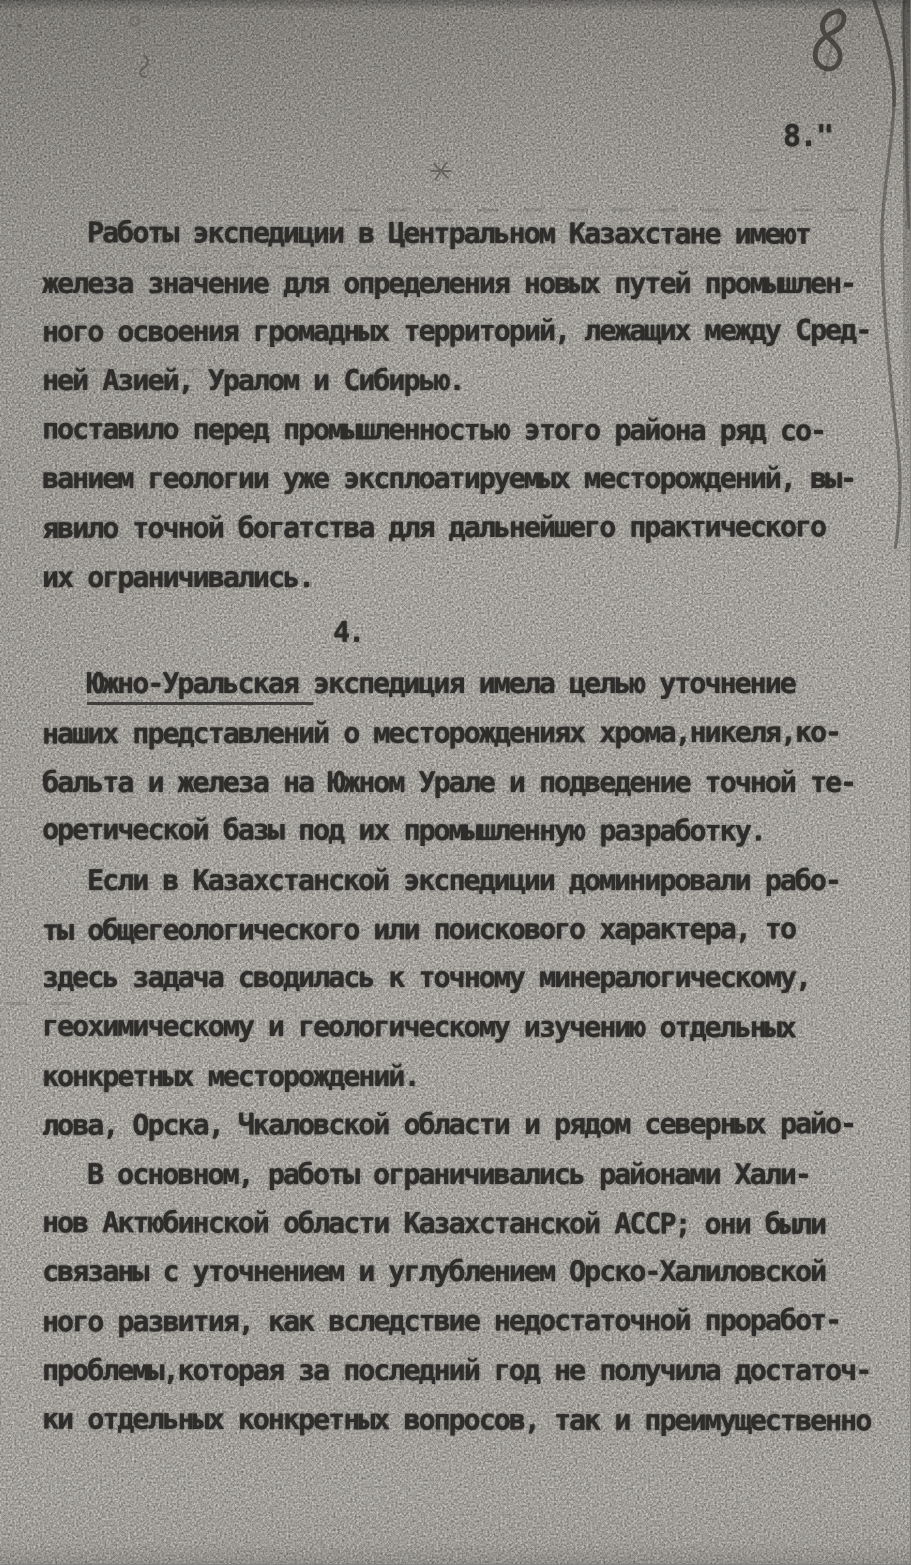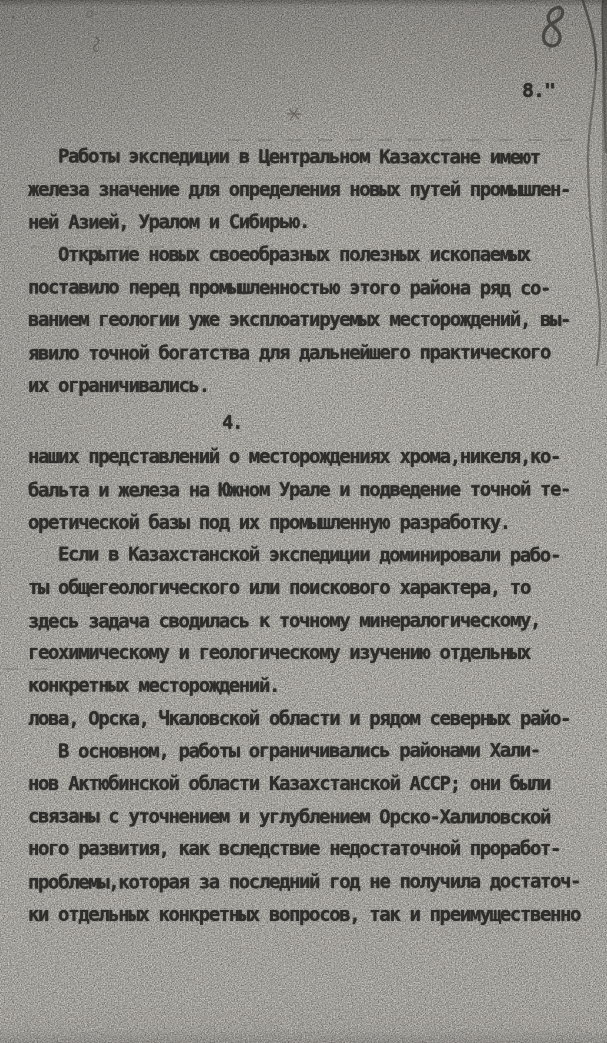--- a/index.html
+++ b/index.html
@@ -82,27 +82,28 @@
   <div class="right-edge-shade"></div>
 
   <div class="dash-row dash-a"></div>
   <div class="dash-row dash-b"></div>
   <div class="dash-row dash-c"></div>
   <div class="dash-row dash-d"></div>
 
   <div class="doc-body">
       <div class="row indent">Работы экспедиции в Центральном Казахстане имеют</div>
       <div class="row">железа значение для определения новых путей промышлен-</div>
+      <div class="row">ного освоения громадных территорий, лежащих между Сред-</div>
       <div class="row">ней Азией, Уралом и Сибирью.</div>
-      <div class="row indent">Открытие новых своеобразных полезных ископаемых</div>
       <div class="row">поставило перед промышленностью этого района ряд со-</div>
       <div class="row">ванием геологии уже эксплоатируемых месторождений, вы-</div>
       <div class="row">явило точной богатства для дальнейшего практического</div>
       <div class="row">их ограничивались.</div>
       <div class="row heading-line">4.</div>
+      <div class="row indent"><span class="u">Южно-Уральская </span>экспедиция имела целью уточнение</div>
       <div class="row">наших представлений о месторождениях хрома,никеля,ко-</div>
       <div class="row">бальта и железа на Южном Урале и подведение точной те-</div>
       <div class="row">оретической базы под их промышленную разработку.</div>
       <div class="row indent">Если в Казахстанской экспедиции доминировали рабо-</div>
       <div class="row">ты общегеологического или поискового характера, то</div>
       <div class="row">здесь задача сводилась к точному минералогическому,</div>
       <div class="row">геохимическому и геологическому изучению отдельных</div>
       <div class="row">конкретных месторождений.</div>
       <div class="row">лова, Орска, Чкаловской области и рядом северных райо-</div>
       <div class="row indent">В основном, работы ограничивались районами Хали-</div>

